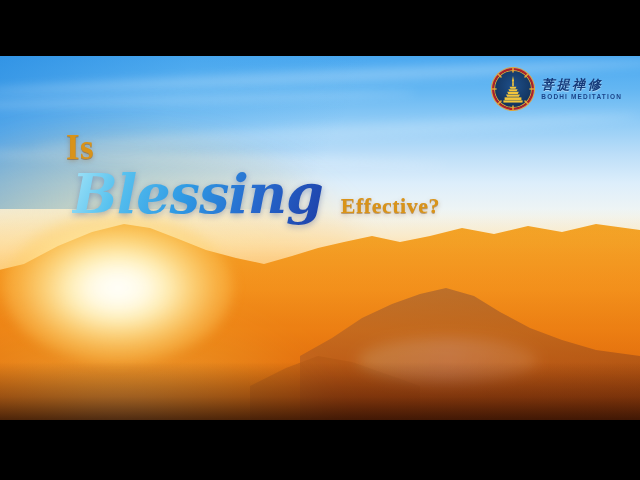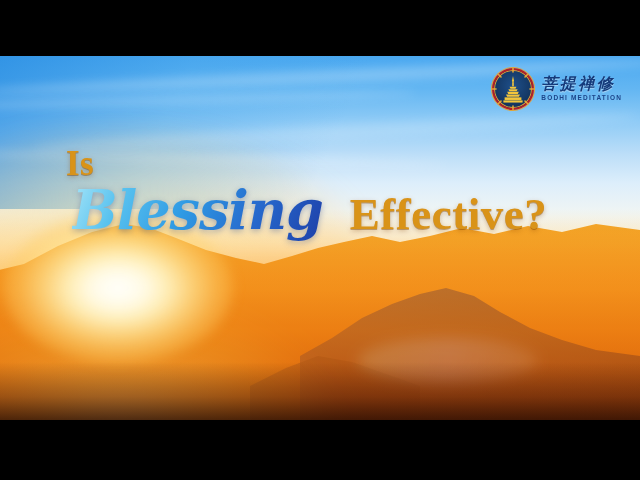--- a/index.html
+++ b/index.html
@@ -233,21 +233,21 @@
     left: 0; right: 0; bottom: 0;
     height: 16%;
     background: linear-gradient(to bottom, rgba(90,30,5,0), rgba(70,22,4,.45) 60%, rgba(40,12,2,.80));
     pointer-events: none;
   }
 
   
   #title-block {
     position: absolute;
     left: 0;
-    top: 144px;
+    top: 128px;
     width: 640px;
     z-index: 30;
     pointer-events: none;
   }
   .title-line {
     display: flex;
     align-items: baseline;
     white-space: nowrap;
   }
   .line1 { padding-left: 66px; }
@@ -257,21 +257,21 @@
     font-family: "Liberation Serif", serif;
     font-weight: 700;
     font-size: 36px;
     color: #d99318;
     letter-spacing: .5px;
     text-shadow:
       0 1px 0 rgba(120,62,0,.40),
       0 2px 5px rgba(140,70,0,.35);
   }
   .word-is { font-size: 35px; margin-right: 10px; }
-  .word-eff { font-size: 45px; margin-left: 27px; }
+  .word-eff { font-size: 22px; margin-left: 18px; }
 
   .word-script {
     font-family: "DejaVu Serif", serif;
     font-weight: 700;
     font-style: italic;
     font-size: 52px;
     letter-spacing: -1px;
     background: linear-gradient(to bottom,
       #8fd6f7 0%,
       #4fb4ee 18%,
@@ -326,21 +326,21 @@
     position: absolute;
     left: 50%;
     top: 50%;
     transform: translate(-50%,-48%);
     width: 26px;
     height: 28px;
   }
   .logo-text { display: flex; flex-direction: column; line-height: 1; }
   .logo-cn {
     font-family: "DejaVu Serif", serif;
-    font-size: 16px;
+    font-size: 13px;
     font-weight: 700;
     font-style: italic;
     color: #153a7a;
     letter-spacing: 2.5px;
     text-shadow: 0 1px 1px rgba(255,255,255,.5);
   }
   .logo-en {
     font-family: "Liberation Sans", sans-serif;
     font-size: 6.5px;
     font-weight: 700;

